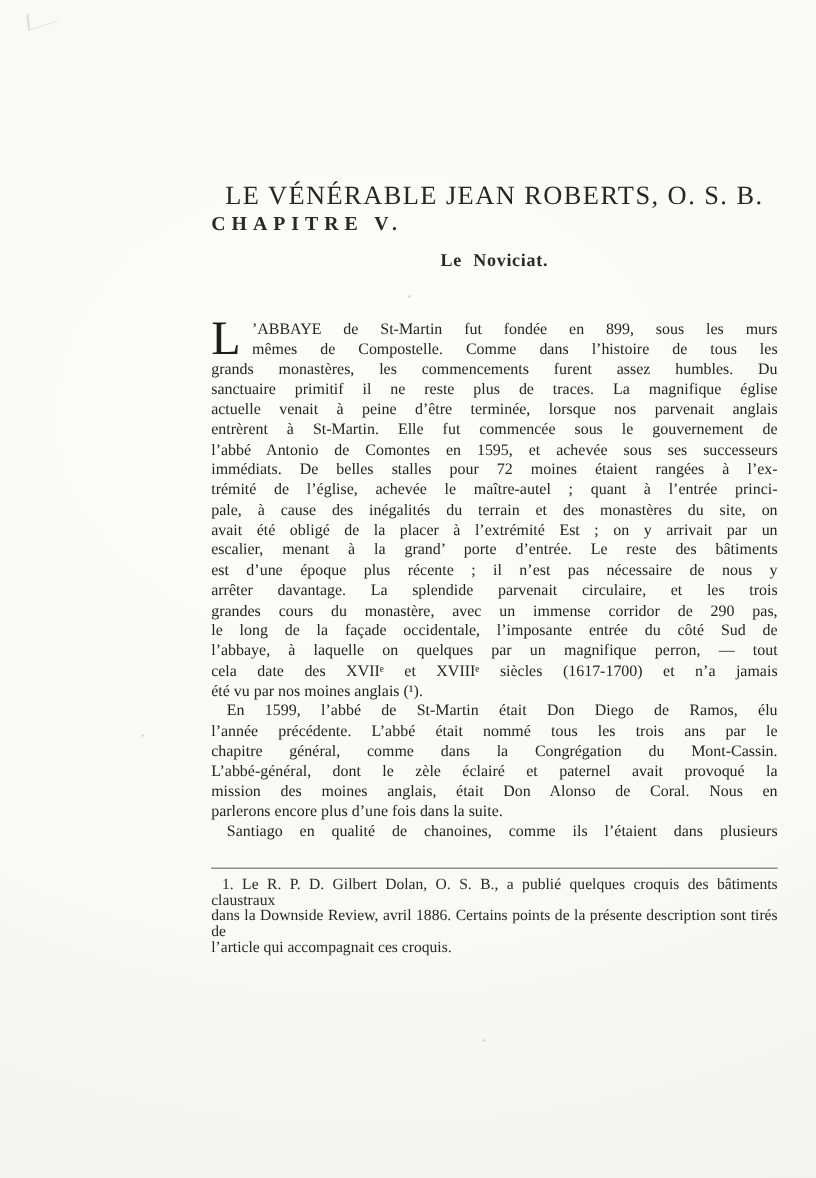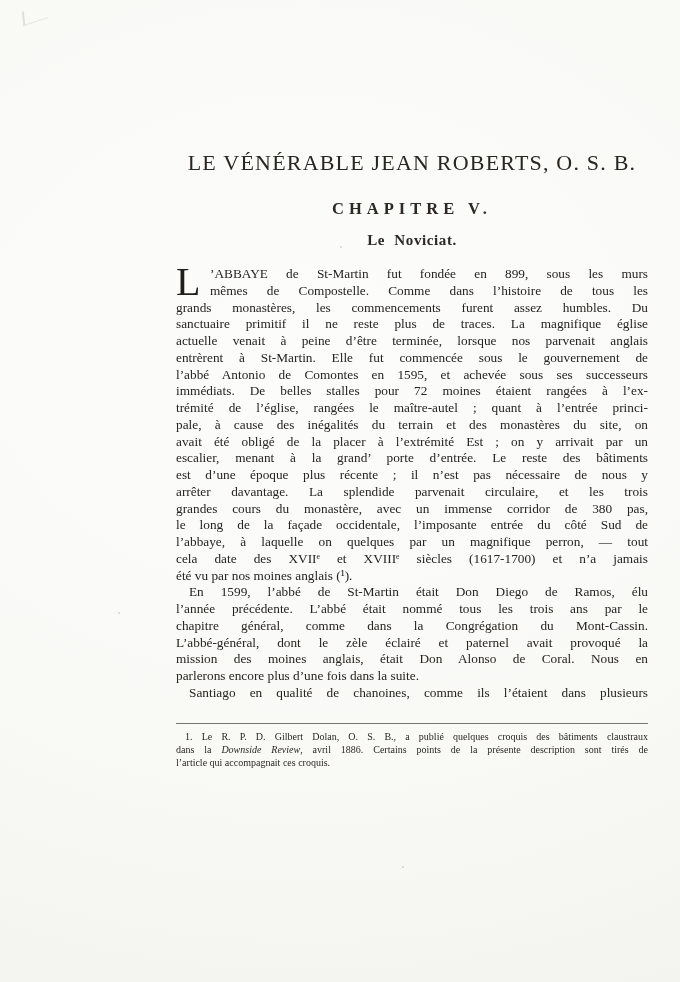--- a/index.html
+++ b/index.html
@@ -37,22 +37,21 @@
   }
   .title {
     text-align: center;
     font-size: 22px;
     font-weight: 400;
     letter-spacing: 1.2px;
     color: #2a2621;
     white-space: nowrap;
   }
   .chapter {
-    margin-top: 23px;
-    text-align: center;
+    margin-top: 1px;
     font-size: 16.5px;
     font-weight: 700;
     letter-spacing: 5px;
     color: #2c2823;
   }
   .subtitle {
     margin-top: 13px;
     text-align: center;
     font-size: 15px;
     font-weight: 700;
@@ -96,30 +95,30 @@
     width: 472px;
   }
   .footnote-rule {
     width: 472px;
     border: none;
     border-top: 1.4px solid #57544f;
     opacity: 0.8;
     margin-bottom: 6px;
   }
   .fline {
-    font-size: 10px;
+    font-size: 13px;
     line-height: 13px;
     color: #2b2823;
     text-align: justify;
     text-align-last: justify;
     -moz-text-align-last: justify;
   }
   .fline.first { text-indent: 9px; }
   .fline.last { text-align-last: left; -moz-text-align-last: left; }
-  .fn-italic { font-style: italic; }
+  .fn-italic { }
 </style>
 </head>
 <body>
 
 <div class="page">
   <div class="scan-mark"></div>
   <div class="speck" style="left:340px; top:246px;"></div>
   <div class="speck" style="left:118px; top:612px;"></div>
   <div class="speck" style="left:402px; top:866px;"></div>
 
@@ -133,27 +132,27 @@
       <div class="para left-last">
         <div class="dropcap">L</div>
       <div class="tline">’ABBAYE de St-Martin fut fondée en 899, sous les murs</div>
           <div class="tline">mêmes de Compostelle. Comme dans l’histoire de tous les</div>
           <div class="tline">grands monastères, les commencements furent assez humbles. Du</div>
           <div class="tline">sanctuaire primitif il ne reste plus de traces. La magnifique église</div>
           <div class="tline">actuelle venait à peine d’être terminée, lorsque nos parvenait anglais</div>
           <div class="tline">entrèrent à St-Martin. Elle fut commencée sous le gouvernement de</div>
           <div class="tline">l’abbé Antonio de Comontes en 1595, et achevée sous ses successeurs</div>
           <div class="tline">immédiats. De belles stalles pour 72 moines étaient rangées à l’ex-</div>
-          <div class="tline">trémité de l’église, rangées le maître-autel ; quant à l’entrée princi-</div>
+          <div class="tline">trémité de l’église, achevée le maître-autel ; quant à l’entrée princi-</div>
           <div class="tline">pale, à cause des inégalités du terrain et des monastères du site, on</div>
           <div class="tline">avait été obligé de la placer à l’extrémité Est ; on y arrivait par un</div>
           <div class="tline">escalier, menant à la grand’ porte d’entrée. Le reste des bâtiments</div>
           <div class="tline">est d’une époque plus récente ; il n’est pas nécessaire de nous y</div>
           <div class="tline">arrêter davantage. La splendide parvenait circulaire, et les trois</div>
-          <div class="tline">grandes cours du monastère, avec un immense corridor de 380 pas,</div>
+          <div class="tline">grandes cours du monastère, avec un immense corridor de 290 pas,</div>
           <div class="tline">le long de la façade occidentale, l’imposante entrée du côté Sud de</div>
           <div class="tline">l’abbaye, à laquelle on quelques par un magnifique perron, — tout</div>
           <div class="tline">cela date des XVIIᵉ et XVIIIᵉ siècles (1617-1700) et n’a jamais</div>
           <div class="tline">été vu par nos moines anglais (¹).</div>
         </div>
       <div class="para left-last indent">
           <div class="tline">En 1599, l’abbé de St-Martin était Don Diego de Ramos, élu</div>
           <div class="tline">l’année précédente. L’abbé était nommé tous les trois ans par le</div>
           <div class="tline">chapitre général, comme dans la Congrégation du Mont-Cassin.</div>
           <div class="tline">L’abbé-général, dont le zèle éclairé et paternel avait provoqué la</div>

